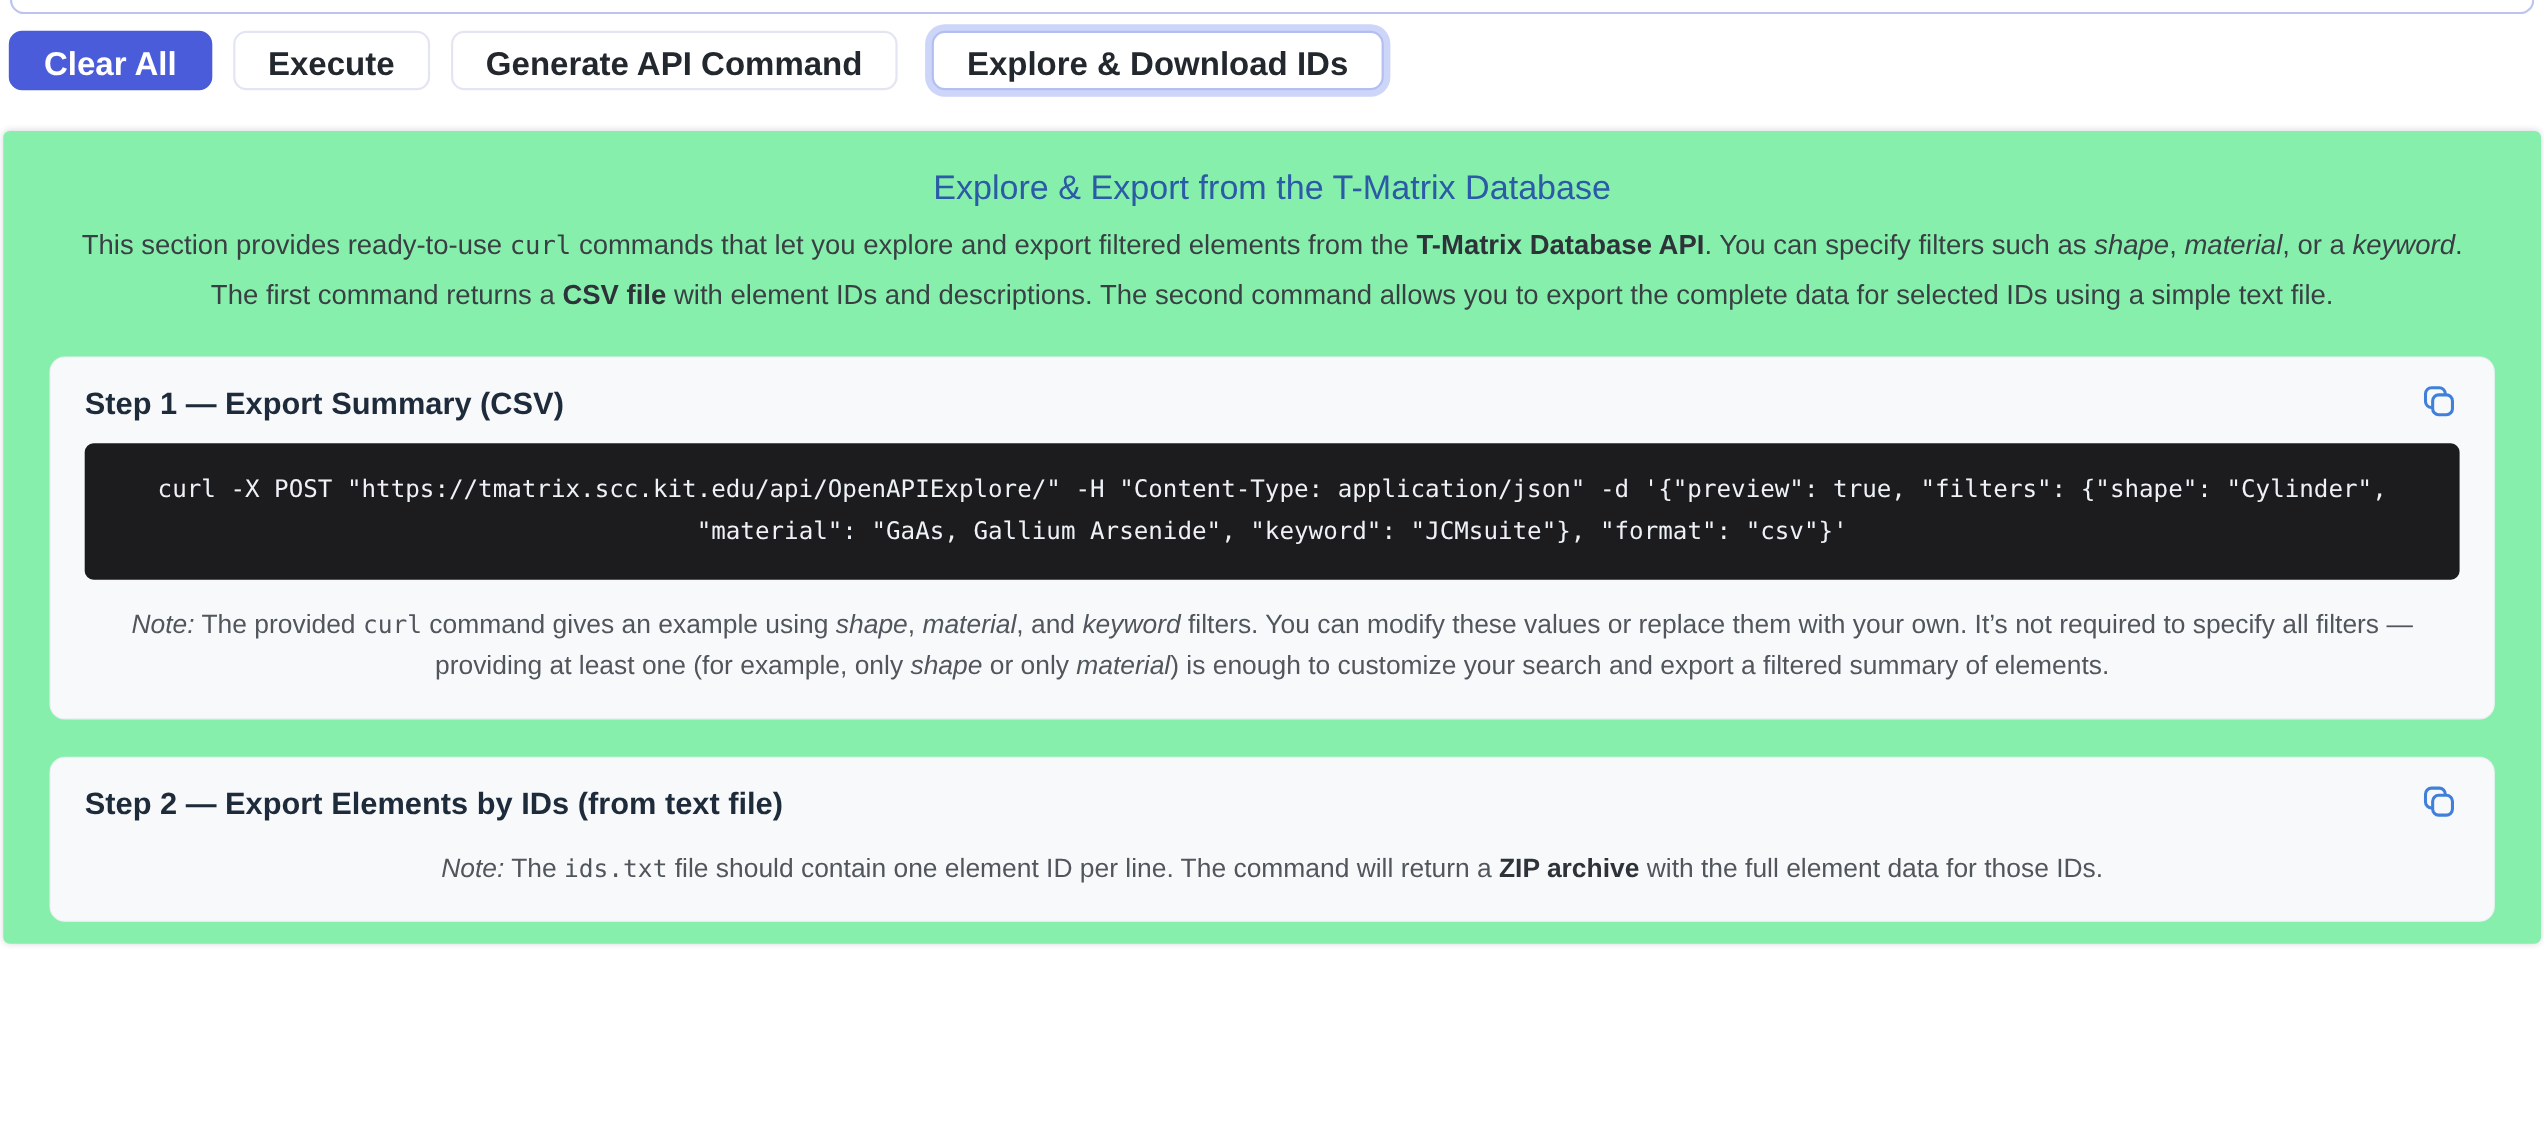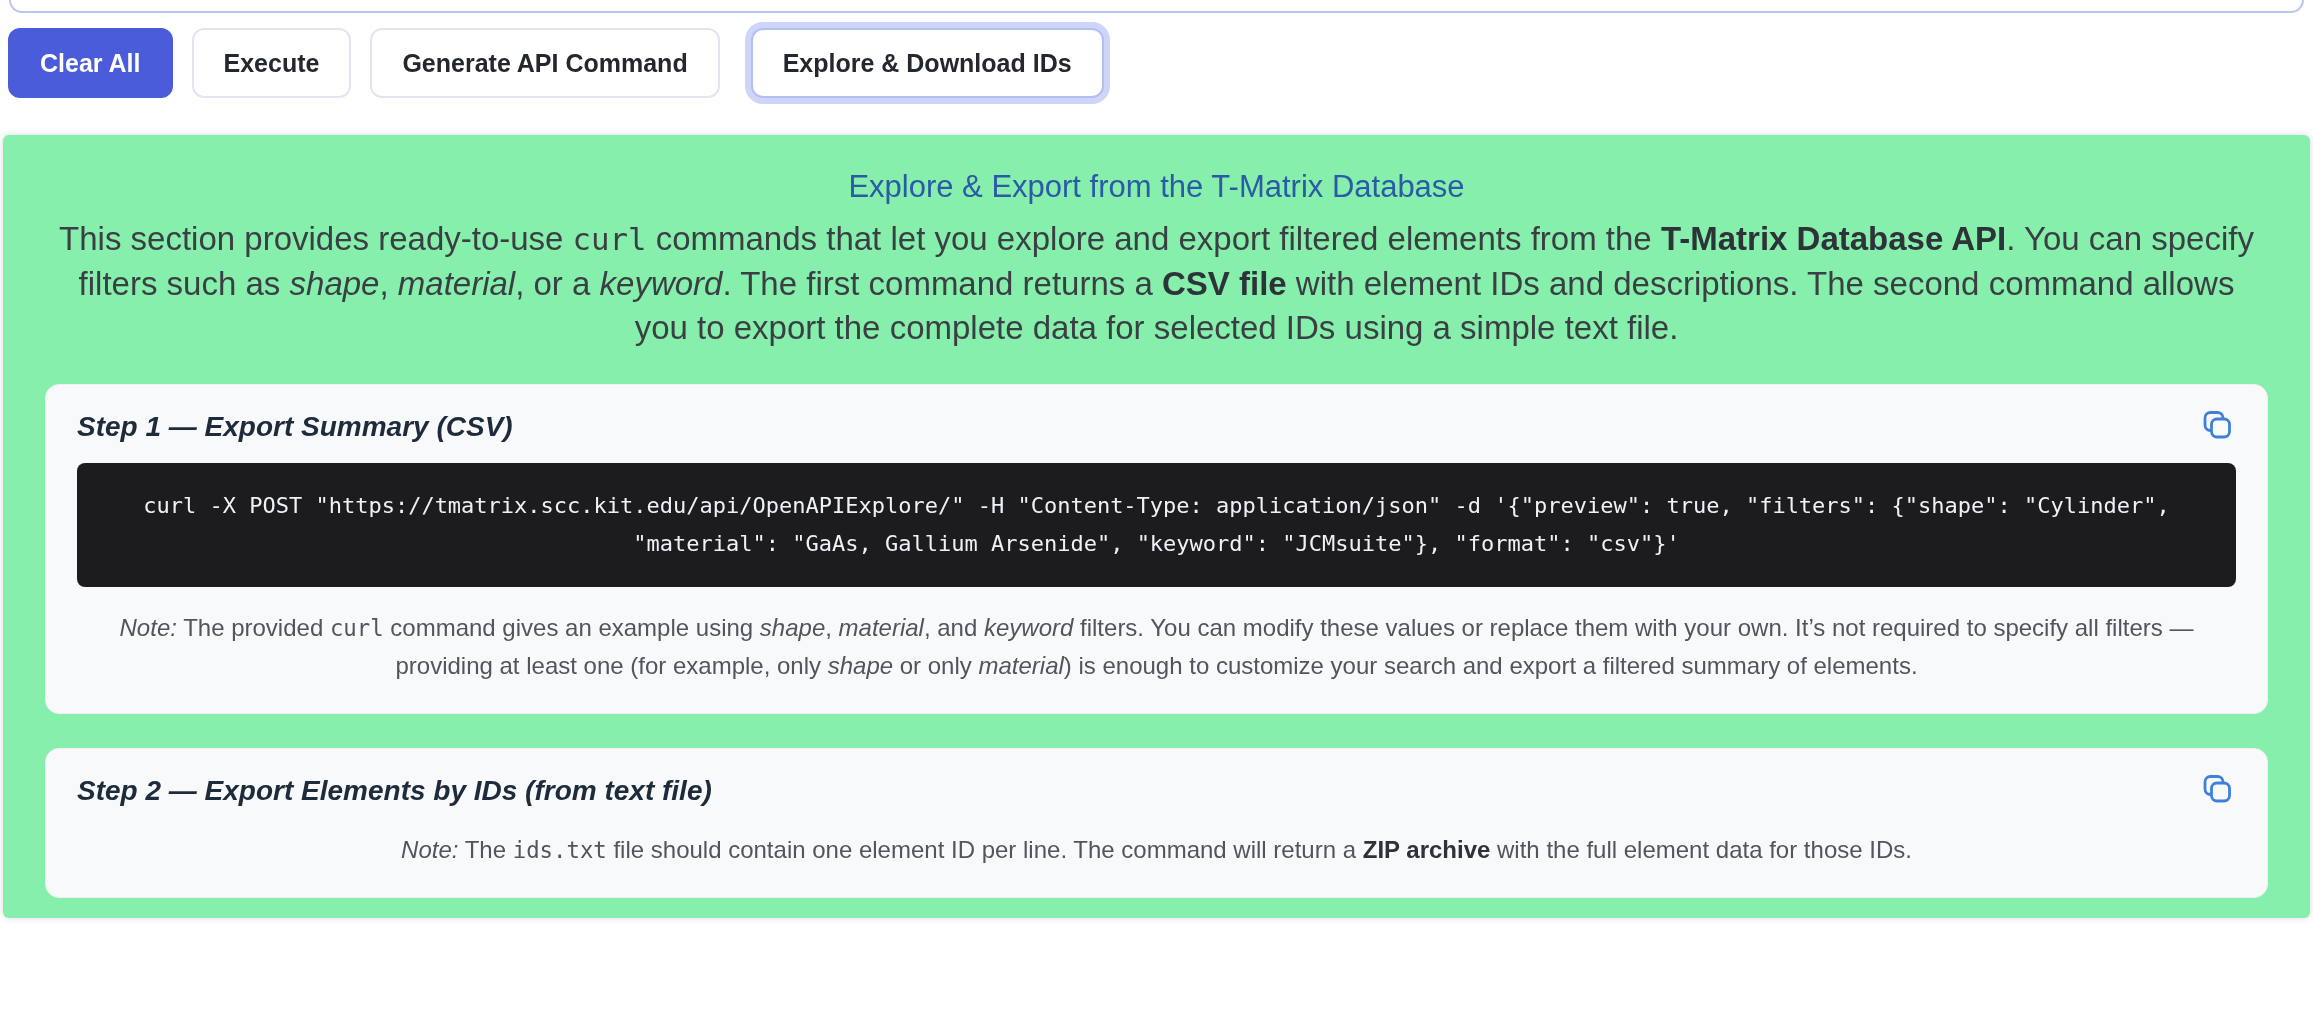--- a/index.html
+++ b/index.html
@@ -23,27 +23,27 @@
     background: #fff;
   }
 
   .toolbar {
     display: flex;
     align-items: stretch;
     gap: 19px;
     padding: 15px 0 0 8px;
   }
   .btn {
-    height: 70px;
+    height: 54px;
     padding: 12px 30px;
     border-radius: 12px;
     background: #ffffff;
     border: 2px solid #e3e6f2;
     font-family: "Liberation Sans", sans-serif;
-    font-size: 25px;
+    font-size: 30px;
     font-weight: 700;
     color: #23272e;
     cursor: pointer;
     white-space: nowrap;
   }
   .btn-primary {
     background: var(--c-accent, #4a5cd9);
     border-color: var(--c-accent, #4a5cd9);
     color: #ffffff;
   }
@@ -67,39 +67,38 @@
     font-size: 31px;
     line-height: 32px;
     font-weight: 400;
     color: var(--c-title, #2b5aa6);
   }
 
   .intro {
     margin: 14px auto 0;
     max-width: 2200px;
     text-align: center;
-    font-size: 33px;
+    font-size: 25px;
     line-height: 44px;
     color: #3a3f44;
   }
 
   .step-card {
     margin: 34px 42px 0;
     background: #f8f9fb;
     border: 1px solid #eef0f5;
     border-radius: 14px;
     padding: 22px 31px 28px;
   }
 
   .step-head {
     display: flex;
     justify-content: space-between;
     align-items: flex-start;
     min-height: 38px;
-    font-style: italic;
   }
   .step-title {
     margin: 2px 0 0;
     font-size: 28px;
     line-height: 36px;
     font-weight: 700;
     color: #1e2b3a;
   }
   .copy-btn {
     background: none;

